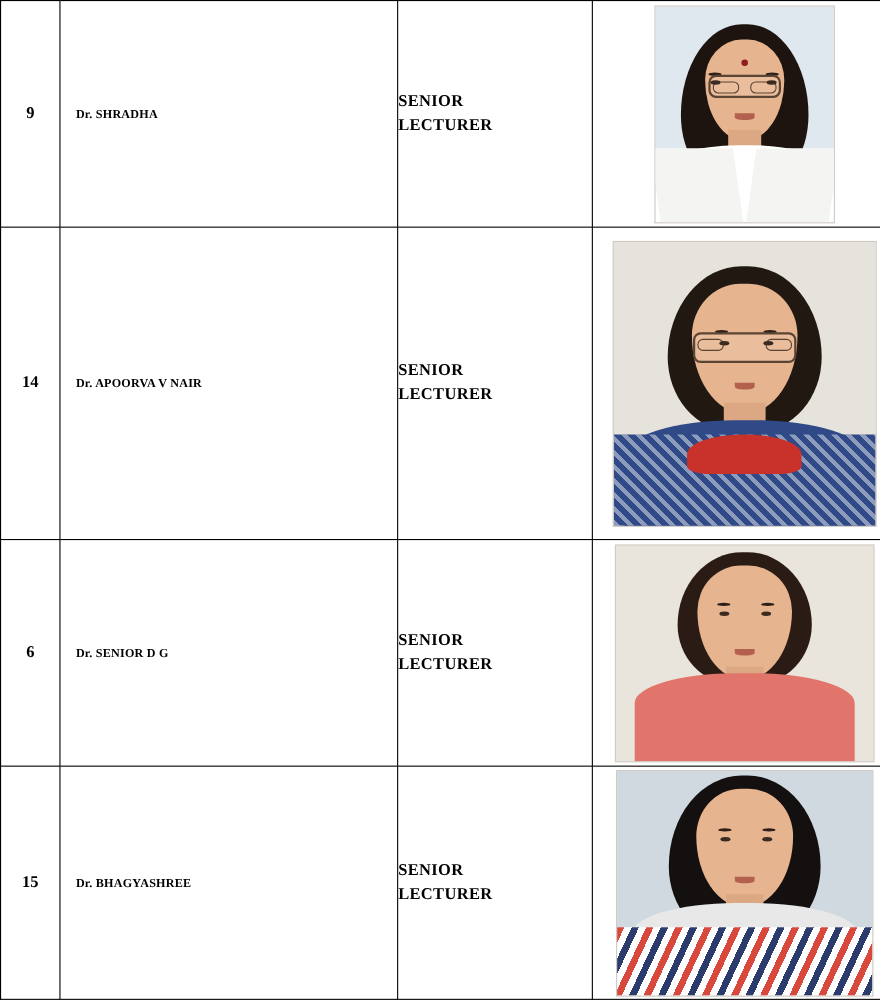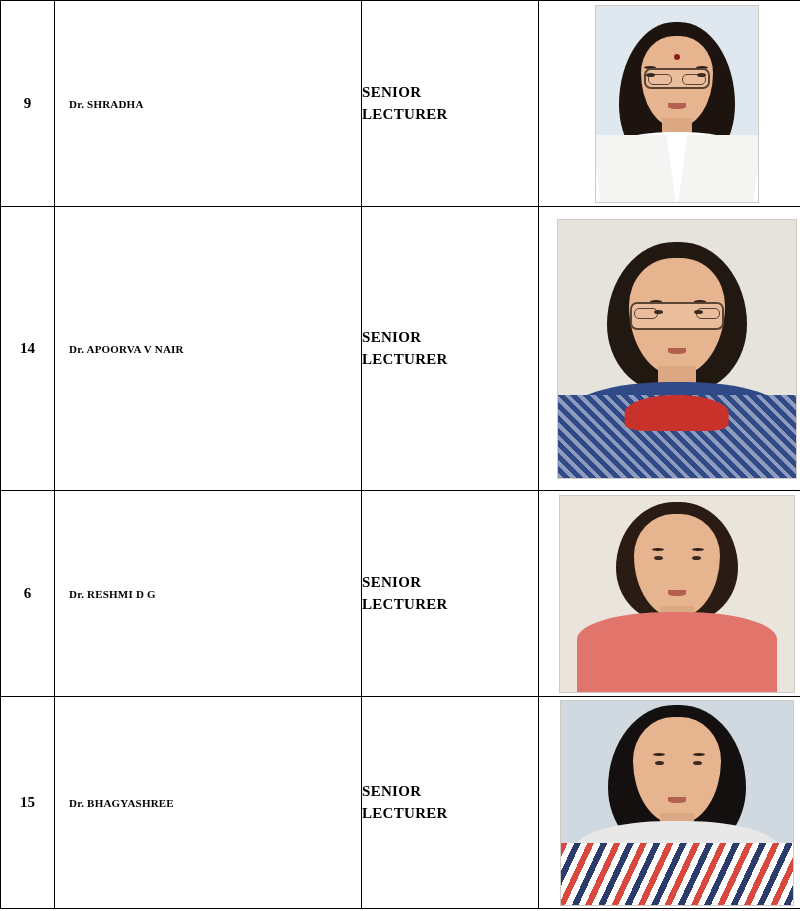--- a/index.html
+++ b/index.html
@@ -250,21 +250,21 @@
               <div class="p-pattern"></div>
               <div class="p-scarf"></div>
             </div>
           </div>
         </div>
       </td>
     </tr>
 
     <tr style="height:206px;">
       <td class="col-sl">6</td>
-      <td class="col-name">Dr. RESHMI D G</td>
+      <td class="col-name">Dr. SENIOR D G</td>
       <td class="col-desig">
         <span class="desig-line">SENIOR</span>
         <span class="desig-line">LECTURER</span>
       </td>
       <td class="col-photo">
         <div class="photo-wrap">
           <div class="photo" style="width:234px;height:196px;background:#efeae3;">
             <div class="portrait">
               <div class="p-bg" style="background:#e9e5dd;"></div>
               <div class="p-hair" style="top:6px;width:122px;height:120px;background:#2a1c14;"></div>

